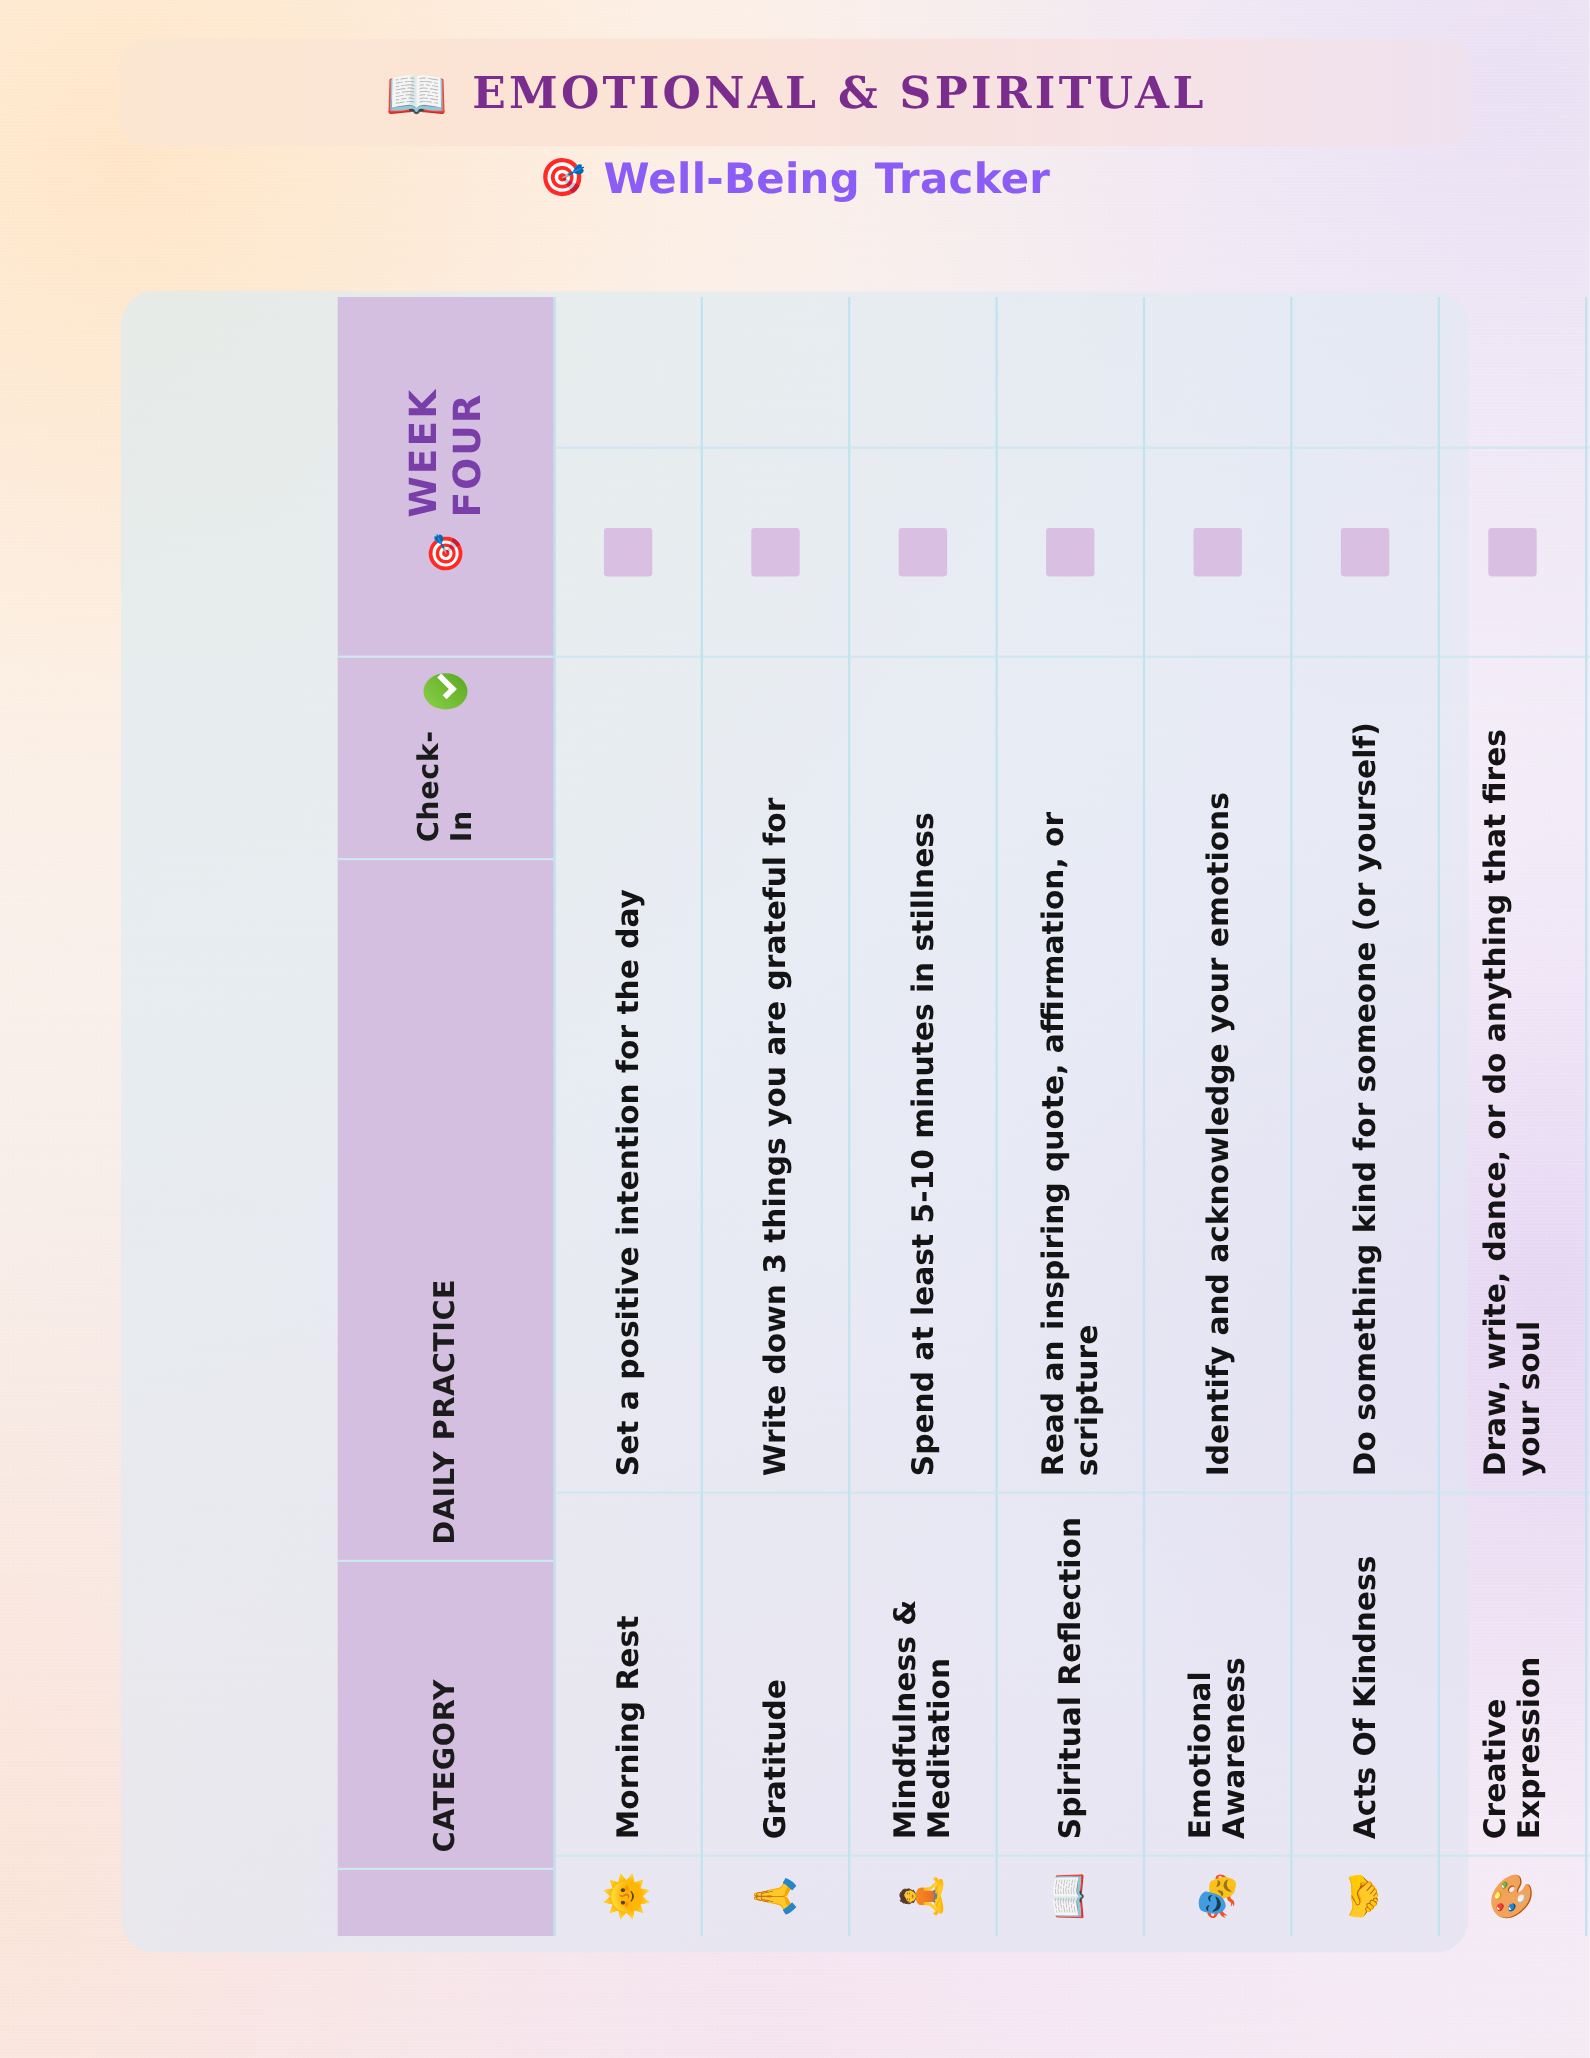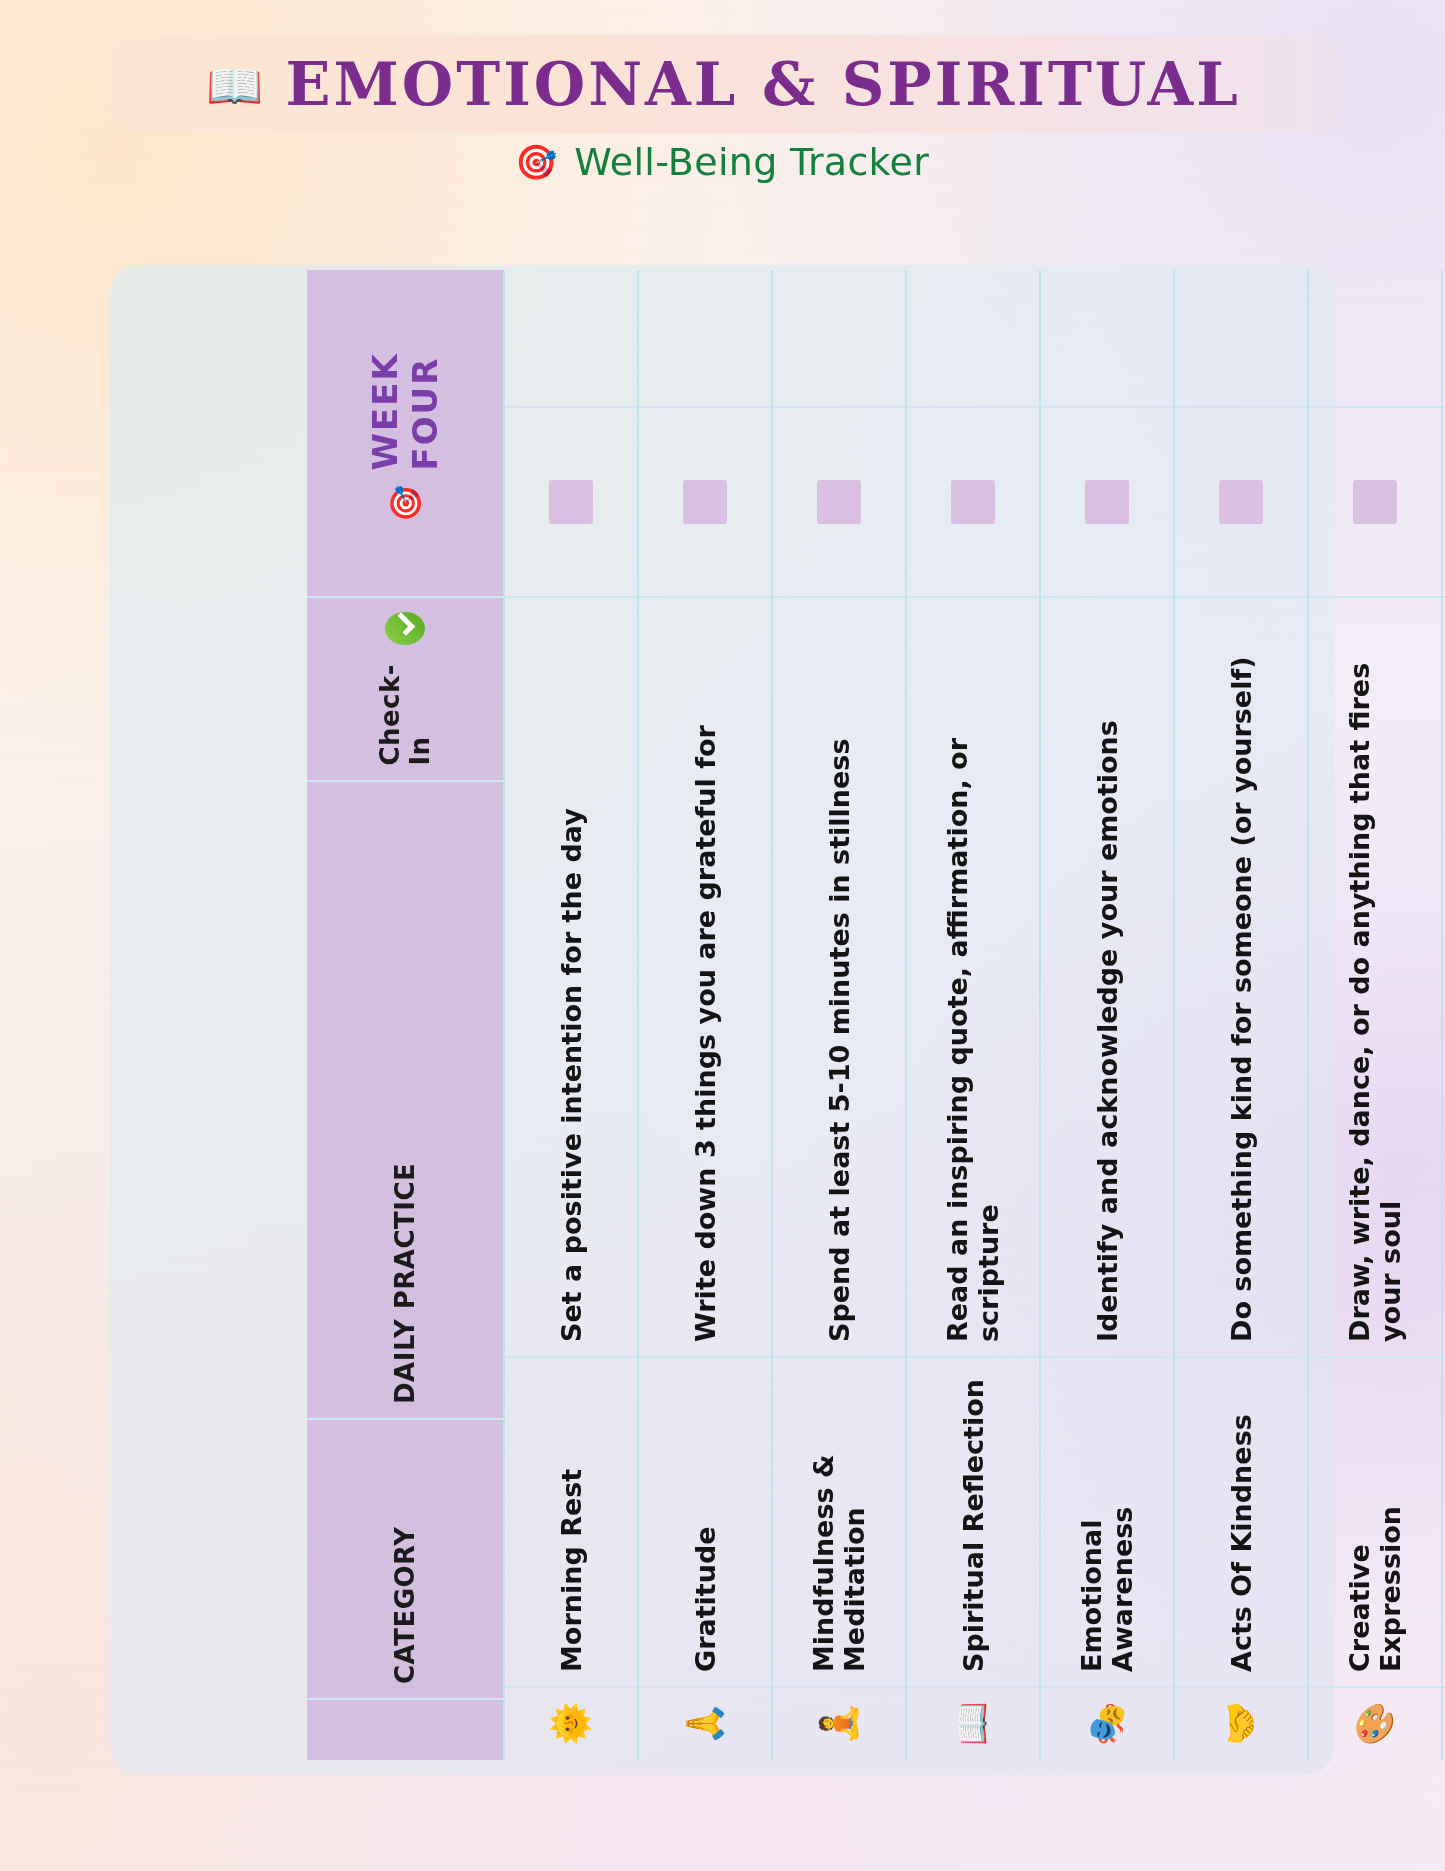--- a/index.html
+++ b/index.html
@@ -44,41 +44,41 @@
     justify-content: center;
     gap: 22px;
   }
   .title-icon {
     font-size: 46px;
     line-height: 1;
     margin-top: 4px;
   }
   .title-text {
     font-family: "DejaVu Serif", serif;
-    font-size: 59px;
+    font-size: 40px;
     font-weight: bold;
     letter-spacing: 3px;
     color: #7b2d8e;
     white-space: nowrap;
   }
   .subtitle-row {
     position: absolute;
     left: 0;
     top: 140px;
     width: 1445px;
     display: flex;
     align-items: center;
     justify-content: center;
     gap: 16px;
   }
   .subtitle-icon { font-size: 34px; line-height: 1; }
   .subtitle-text {
     font-size: 38px;
-    font-weight: normal;
-    color: #15803d;
+    font-weight: bold;
+    color: #8b5cf6;
     letter-spacing: 0.3px;
   }
 
   
   .card {
     position: absolute;
     left: 110px;
     top: 265px;
     width: 1225px;
     height: 1510px;

